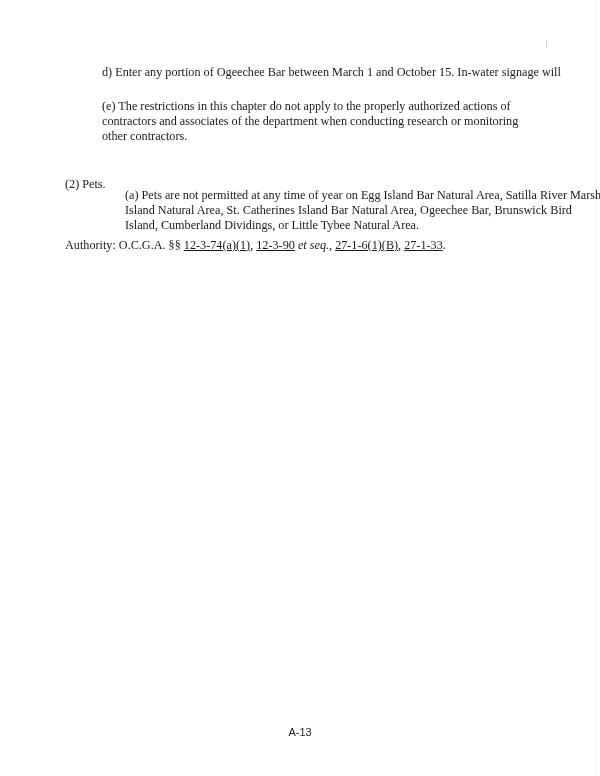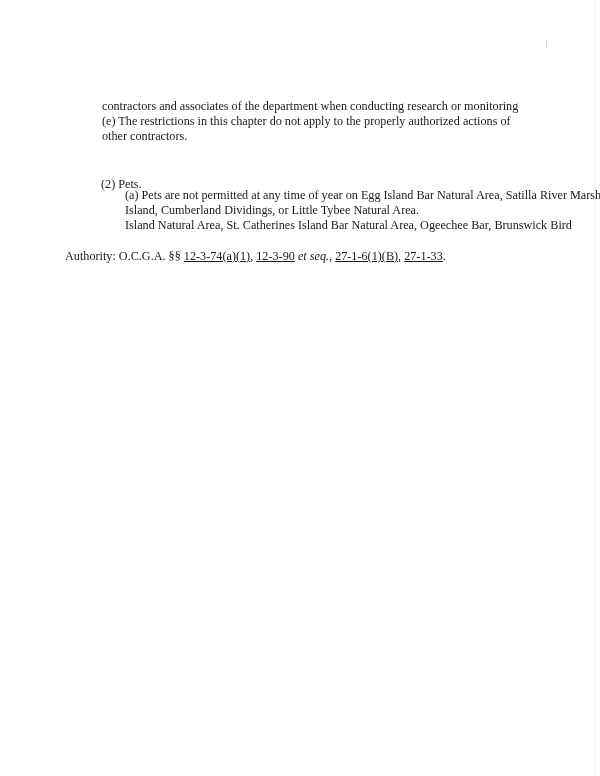--- a/index.html
+++ b/index.html
@@ -42,23 +42,23 @@
     .indent {
       left: 102px;
       width: 420px;
     }
     .flush {
       left: 65px;
       width: 470px;
     }
     #para-d { top: 65px; }
     #para-e { top: 99px; }
-    #para-2 { top: 177px; margin-left: 36px; }
+    #para-2 { top: 177px; }
     #para-a { top: 188px; margin-left: 23px; }
-    #authority { top: 249px; width: 500px; white-space: nowrap; }
+    #authority { top: 238px; width: 500px; white-space: nowrap; }
     .line { display: block; white-space: nowrap; }
     .cite { text-decoration: underline; }
     .ital { font-style: italic; }
     .page-number {
       position: absolute;
       top: 726px;
       left: 0;
       width: 600px;
       text-align: center;
       font-family: "Liberation Sans", sans-serif;
@@ -67,31 +67,33 @@
     }
   </style>
 </head>
 <body>
 
 <div class="page">
   <div class="scan-edge"></div>
   <div class="scan-mark"></div>
 
   <p class="para indent" id="para-d">
+    <span class="line">d) Enter any portion of Ogeechee Bar between March 1 and October 15. In-water signage will</span>
   </p>
 
   <p class="para indent" id="para-e">
+    <span class="line">(e) The restrictions in this chapter do not apply to the properly authorized actions of</span>
     <span class="line">contractors and associates of the department when conducting research or monitoring</span>
-    <span class="line">(e) The restrictions in this chapter do not apply to the properly authorized actions of</span>
     <span class="line">other contractors.</span>
   </p>
 
   <p class="para flush" id="para-2">(2) Pets.</p>
 
   <p class="para indent" id="para-a">
     <span class="line">(a) Pets are not permitted at any time of year on Egg Island Bar Natural Area, Satilla River Marsh</span>
+    <span class="line">Island Natural Area, St. Catherines Island Bar Natural Area, Ogeechee Bar, Brunswick Bird</span>
     <span class="line">Island, Cumberland Dividings, or Little Tybee Natural Area.</span>
-    <span class="line">Island Natural Area, St. Catherines Island Bar Natural Area, Ogeechee Bar, Brunswick Bird</span>
   </p>
 
   <p class="para flush" id="authority"><span>Authority: O.C.G.A. §§ </span><span class="cite">12-3-74(a)(1)</span><span>, </span><span class="cite">12-3-90</span><span> </span><span class="ital">et seq.</span><span>, </span><span class="cite">27-1-6(1)(B)</span><span>, </span><span class="cite">27-1-33</span><span>.</span></p>
 
+  <div class="page-number">A-13</div>
 </div>
 
 </body></html>

